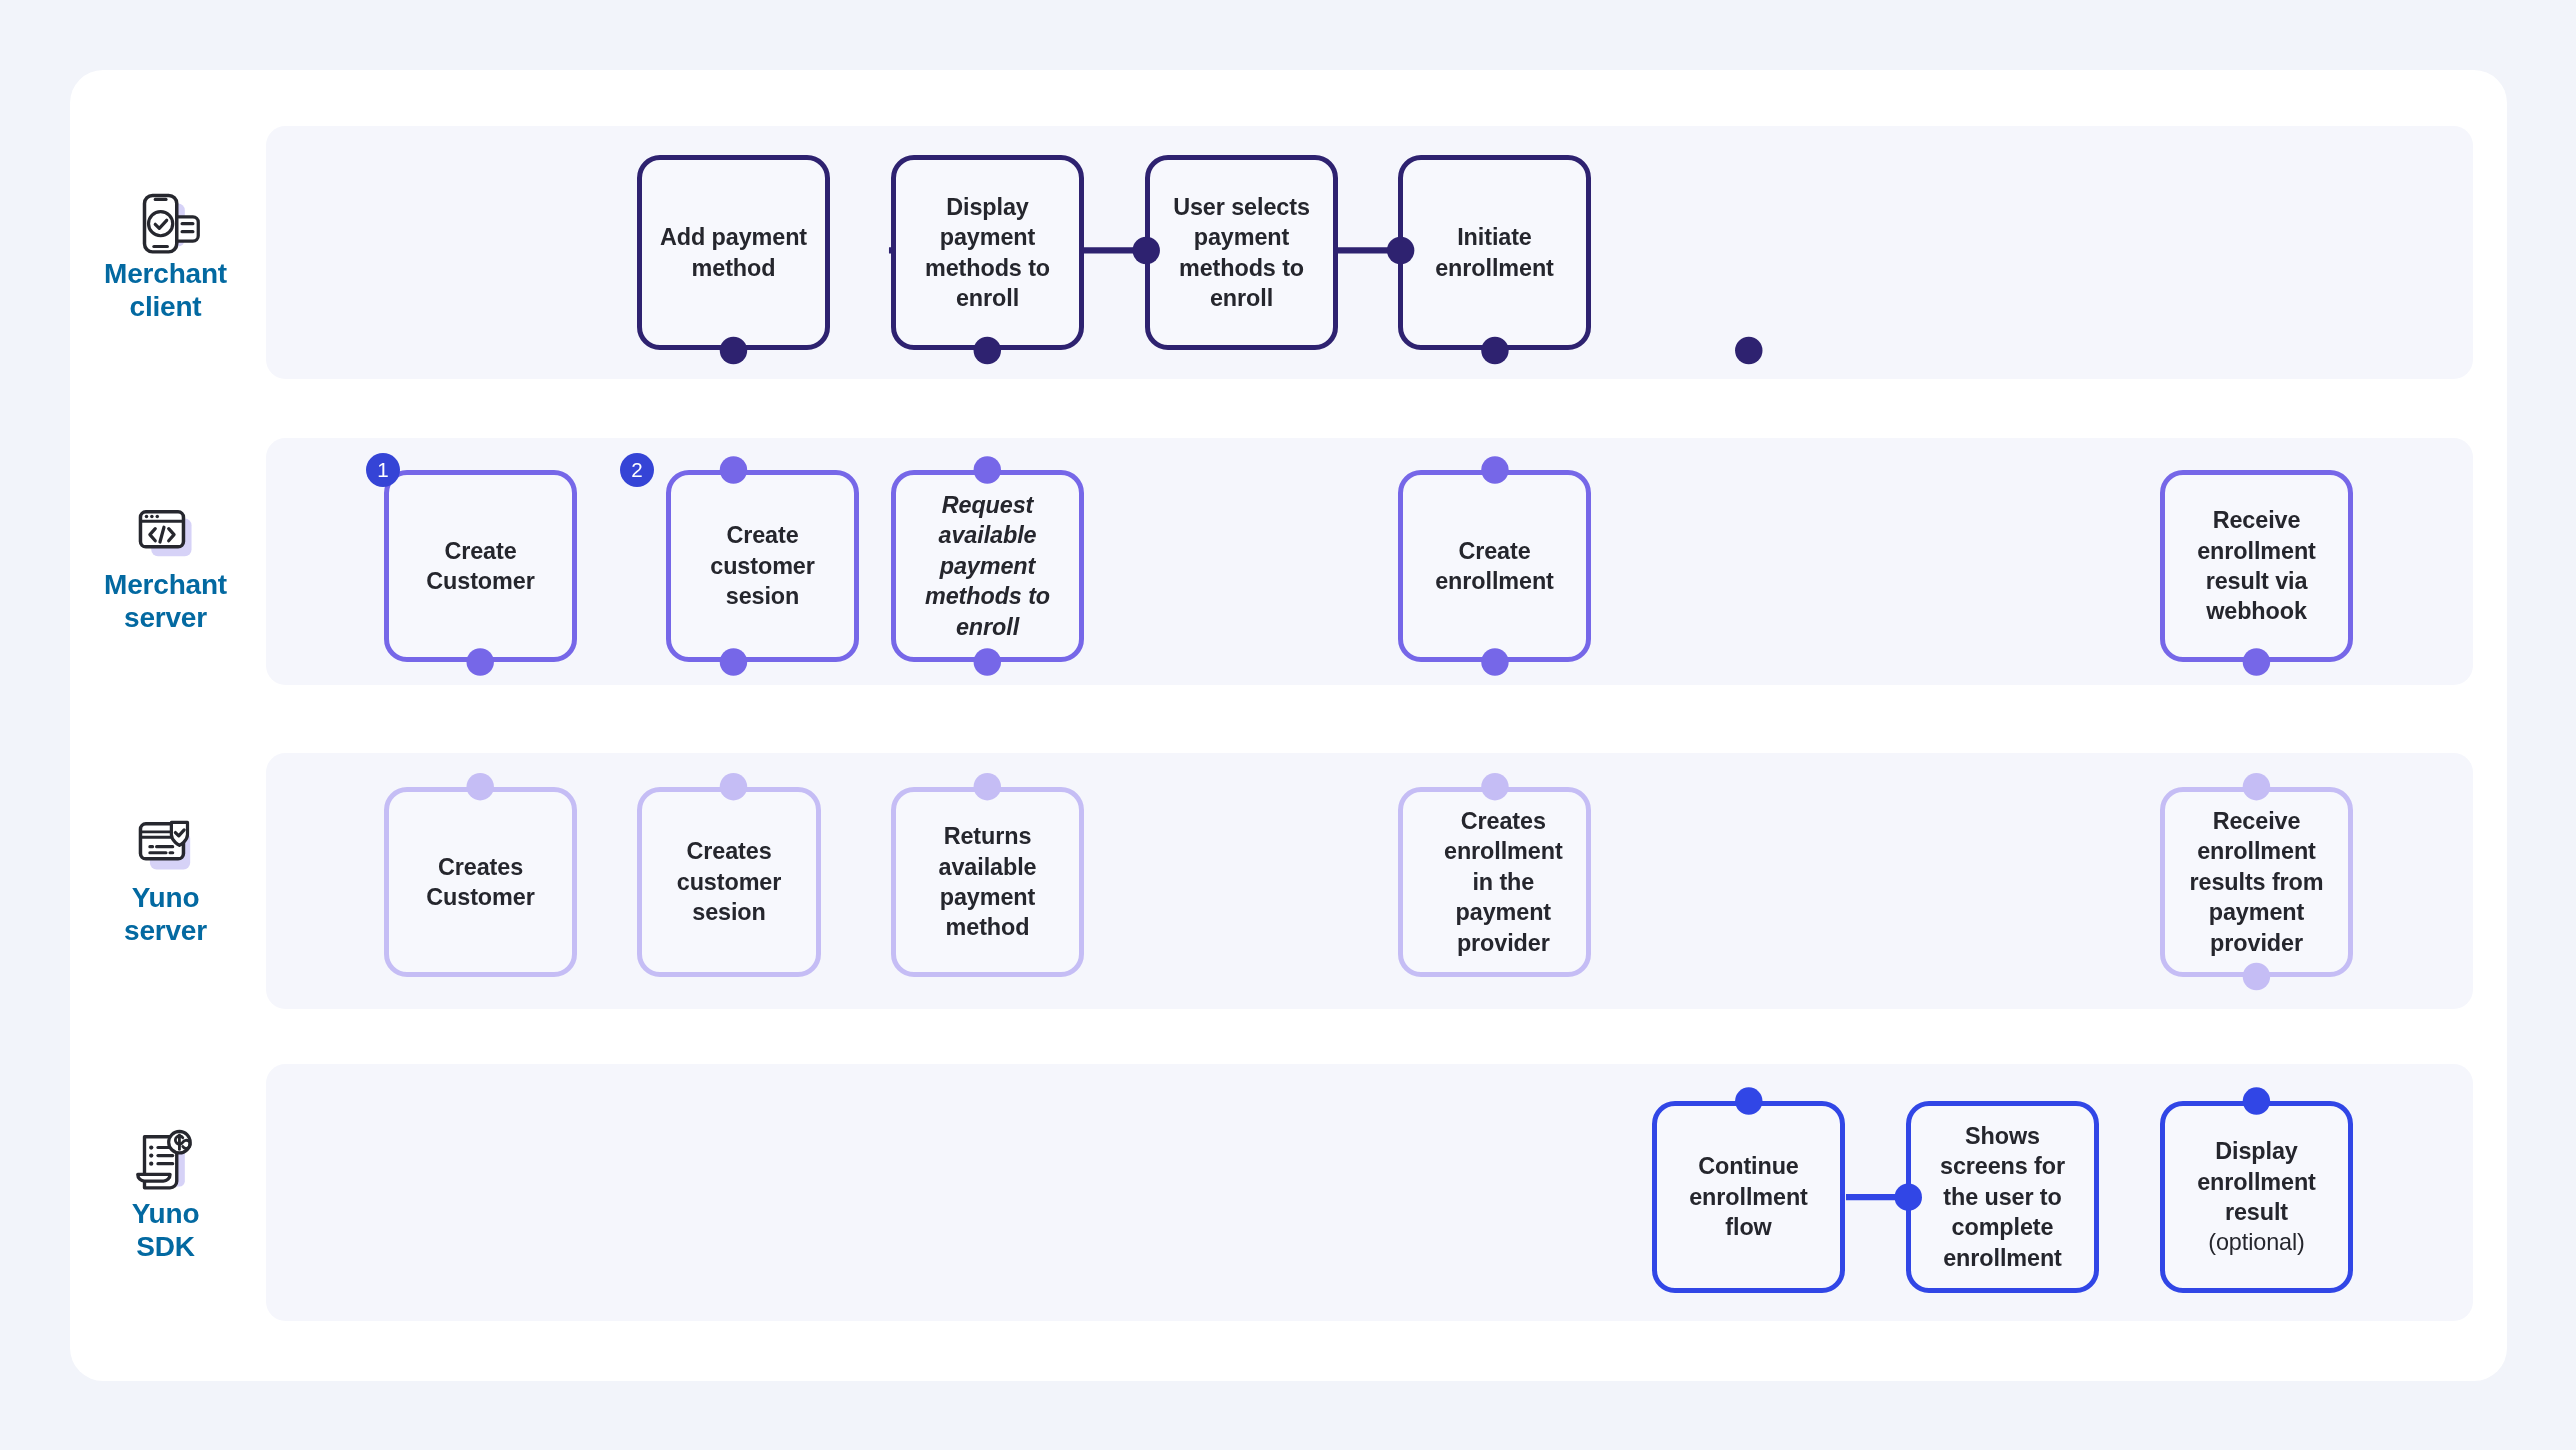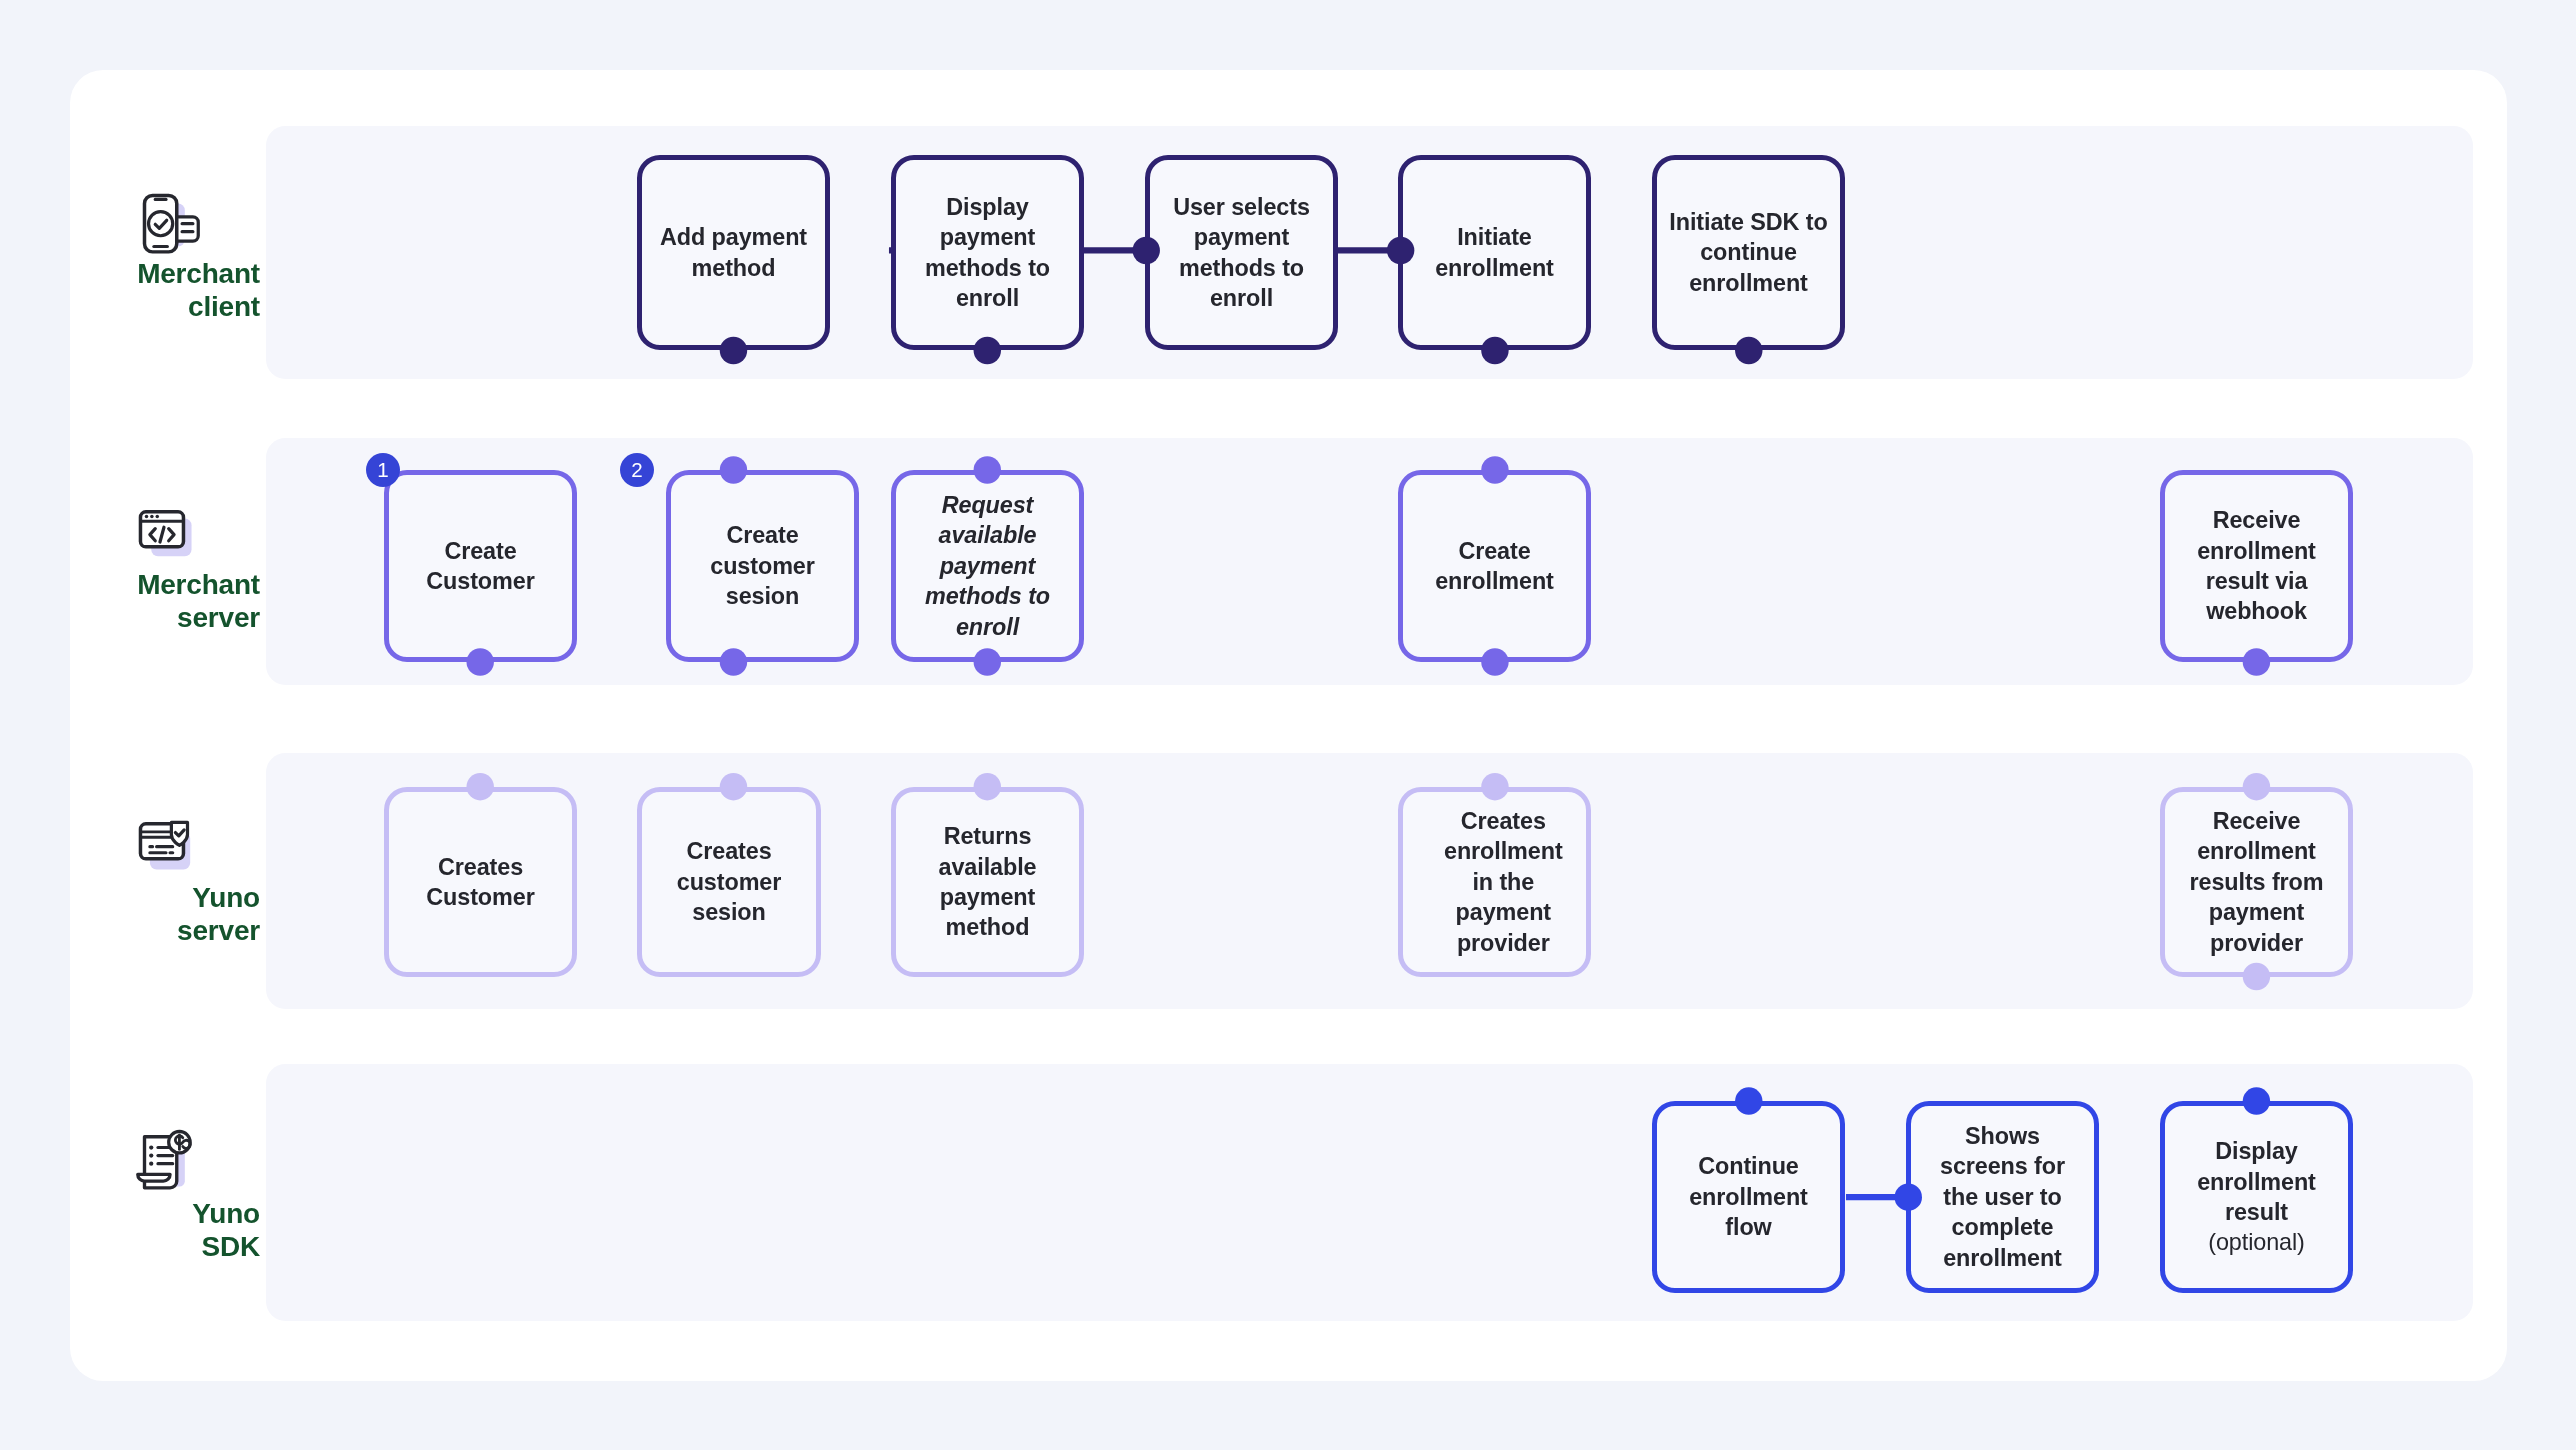--- a/index.html
+++ b/index.html
@@ -22,22 +22,22 @@
     border-radius: 33px;
   }
   .band {
     position: absolute;
     background: #f5f6fc;
     border-radius: 19.4px;
   }
   .lane-label {
     position: absolute;
     width: 189px;
-    text-align: right;
-    color: #14532d;
+    text-align: center;
+    color: #0369a1;
     font-weight: 700;
     font-size: 28px;
     line-height: 1.17;
     letter-spacing: -0.2px;
   }
   .lane-icon {
     position: absolute;
     width: 86px; height: 86px;
   }
   .node {
@@ -131,21 +131,20 @@
   </svg>
 
   <div class="node dark" style="left:637px; top:155px; width:193px; height:195px;">Add payment method</div>
 
   <div class="node dark" style="left:891px; top:155px; width:193px; height:195px;">Display payment methods to enroll</div>
 
   <div class="node dark" style="left:1145px; top:155px; width:193px; height:195px;">User selects payment methods to enroll</div>
 
   <div class="node dark" style="left:1398px; top:155px; width:193px; height:195px;">Initiate enrollment</div>
 
-  <div class="node dark" style="left:1652px; top:155px; width:193px; height:195px;">Initiate SDK to continue enrollment</div>
 
   <div class="node mid" style="left:384px; top:470px; width:193px; height:192px;">Create Customer</div>
 
   <div class="node mid" style="left:637px; top:470px; width:193px; height:192px;margin-left:29px;">Create customer sesion</div>
 
   <div class="node mid" style="left:891px; top:470px; width:193px; height:192px;font-style:italic;">Request available payment methods to enroll</div>
 
   <div class="node mid" style="left:1398px; top:470px; width:193px; height:192px;">Create enrollment</div>
 
   <div class="node mid" style="left:2160px; top:470px; width:193px; height:192px;">Receive enrollment result via webhook</div>

